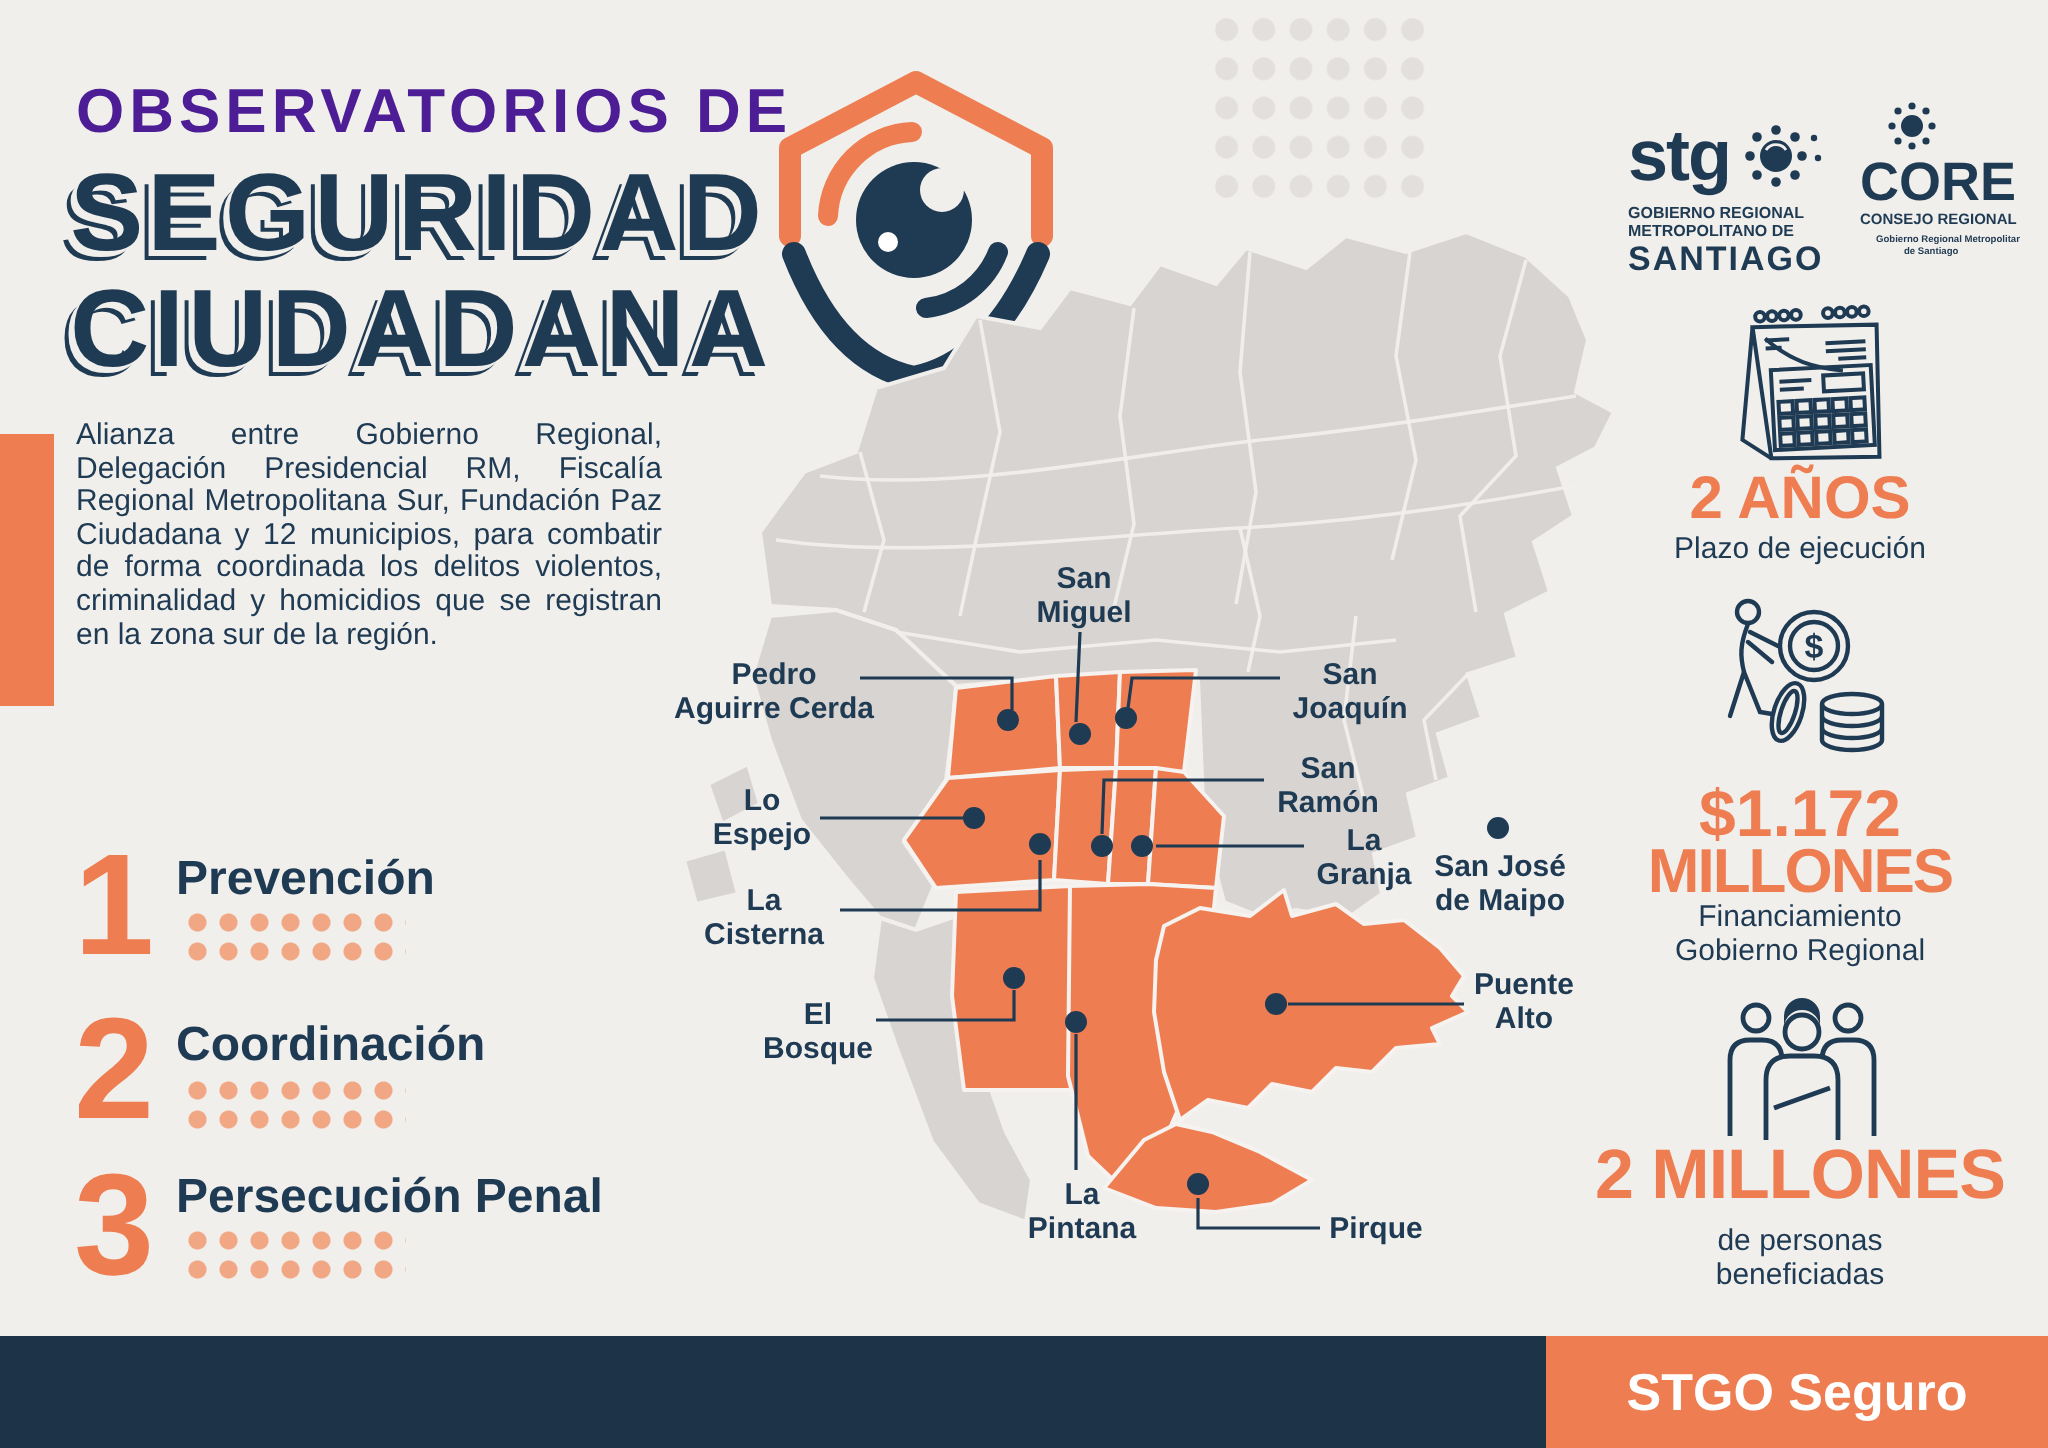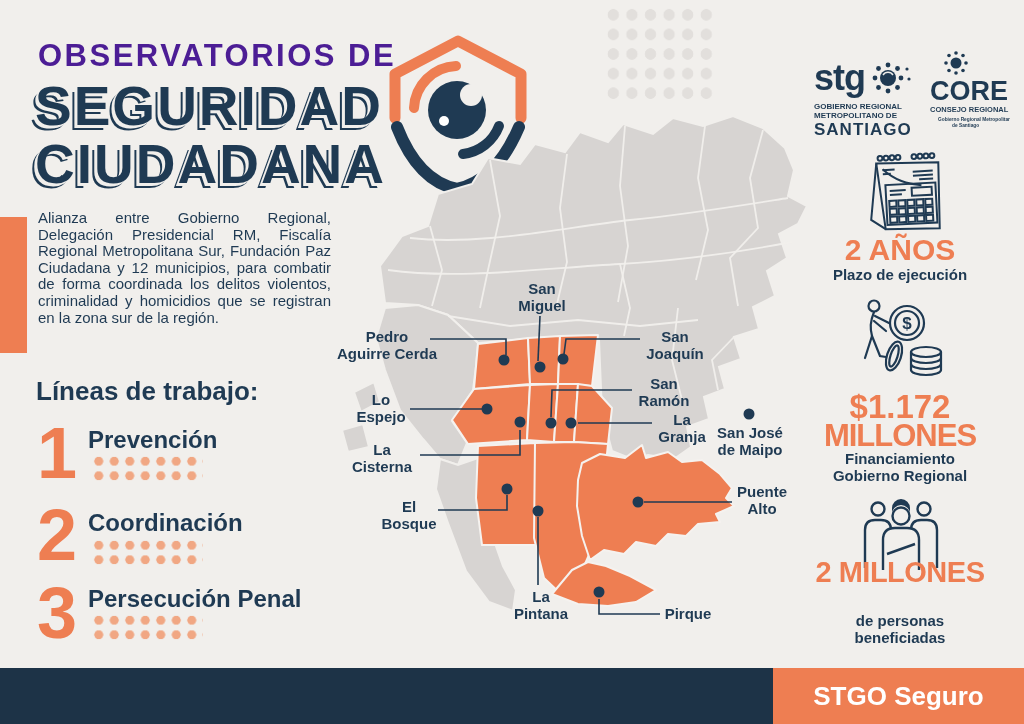--- a/index.html
+++ b/index.html
@@ -36,21 +36,21 @@
   .map-dot{fill:#1f3a53;}
   .map-label{font-family:"Liberation Sans",sans-serif;font-size:15px;font-weight:700;fill:#1f3a53;text-anchor:middle;}
 
   
   .logo-svg{position:absolute;}
   .logo-text{font-family:"Liberation Sans",sans-serif;fill:#1f3a53;}
 
   
   .stat-icon{position:absolute;}
   .stat-val{position:absolute;left:790px;width:220px;text-align:center;font-weight:900;color:#ee7e52;}
-  .stat-cap{position:absolute;left:790px;width:220px;text-align:center;font-weight:700;color:#1f3a53;font-size:15px;line-height:17px;}
+  .stat-cap{position:absolute;left:790px;width:220px;text-align:center;font-weight:400;color:#1f3a53;font-size:15px;line-height:17px;}
 
   
   .footer-band{position:absolute;left:0;top:668px;width:1024px;height:56px;background:#1d3347;}
   .footer-badge{position:absolute;left:773px;top:668px;width:251px;height:56px;background:#ee7e52;
                 display:flex;align-items:center;justify-content:center;
                 color:#ffffff;font-size:26px;font-weight:900;}
 </style>
 </head>
 <body>
 
@@ -68,21 +68,20 @@
     <circle cx="79" cy="82" r="29" fill="#1f3a53"></circle>
     <circle cx="93" cy="67" r="11" fill="#f1efec"></circle>
     <circle cx="66" cy="93" r="5" fill="#ffffff"></circle>
     <path d="M36,80 A44,44 0 0 1 78,38" fill="none" stroke="#ee7e52" stroke-width="10" stroke-linecap="round"></path>
     <path d="M121,98 A44,44 0 0 1 85,126" fill="none" stroke="#1f3a53" stroke-width="10" stroke-linecap="round"></path>
   </svg>
 
   <div class="side-bar"></div>
   <p class="intro"><b>Alianza entre Gobierno Regional, Delegación Presidencial RM, Fiscalía Regional Metropolitana Sur, Fundación Paz Ciudadana y 12 municipios,</b><span> para combatir de forma coordinada los delitos violentos, criminalidad y homicidios que se registran en la zona sur de la región.</span></p>
 
-  <div class="lineas-h">Líneas de trabajo:</div>
 
   <div class="wl-num" style="top:424px;">1</div>
   <div class="wl-label" style="top:426px;">Prevención</div>
   <div class="wl-dots" style="top:452px;"></div>
 
   <div class="wl-num" style="top:506px;">2</div>
   <div class="wl-label" style="top:509px;">Coordinación</div>
   <div class="wl-dots" style="top:536px;"></div>
 
   <div class="wl-num" style="top:584px;">3</div>
@@ -285,20 +284,20 @@
       <circle cx="26" cy="13" r="6.5"></circle>
       <path d="M13,72 L13,34 Q13,24 23,24 L29,24 Q39,24 39,34 L39,72"></path>
       <circle cx="72" cy="13" r="6.5"></circle>
       <path d="M59,72 L59,34 Q59,24 69,24 L75,24 Q85,24 85,34 L85,72"></path>
       <circle cx="49" cy="20" r="8.5"></circle>
       <path d="M40,12 A9,9 0 0 1 58,12 L58,18 A9,9 0 0 0 40,18 Z" fill="#1f3a53" stroke="none"></path>
       <path d="M31,74 L31,44 Q31,32 43,32 L55,32 Q67,32 67,44 L67,74"></path>
       <path d="M35,58 L63,48"></path>
     </g>
   </svg>
-  <div class="stat-val" style="top:556px;font-size:29px;letter-spacing:-0.5px;">2 MILLONES</div>
+  <div class="stat-val" style="top:568px;font-size:35px;letter-spacing:-0.5px;">2 MILLONES</div>
   <div class="stat-cap" style="top:612px;">de personas</div>
   <div class="stat-cap" style="top:629px;">beneficiadas</div>
 
   <div class="footer-band"></div>
   <div class="footer-badge">STGO Seguro</div>
 
 </div>
 
 </body></html>

